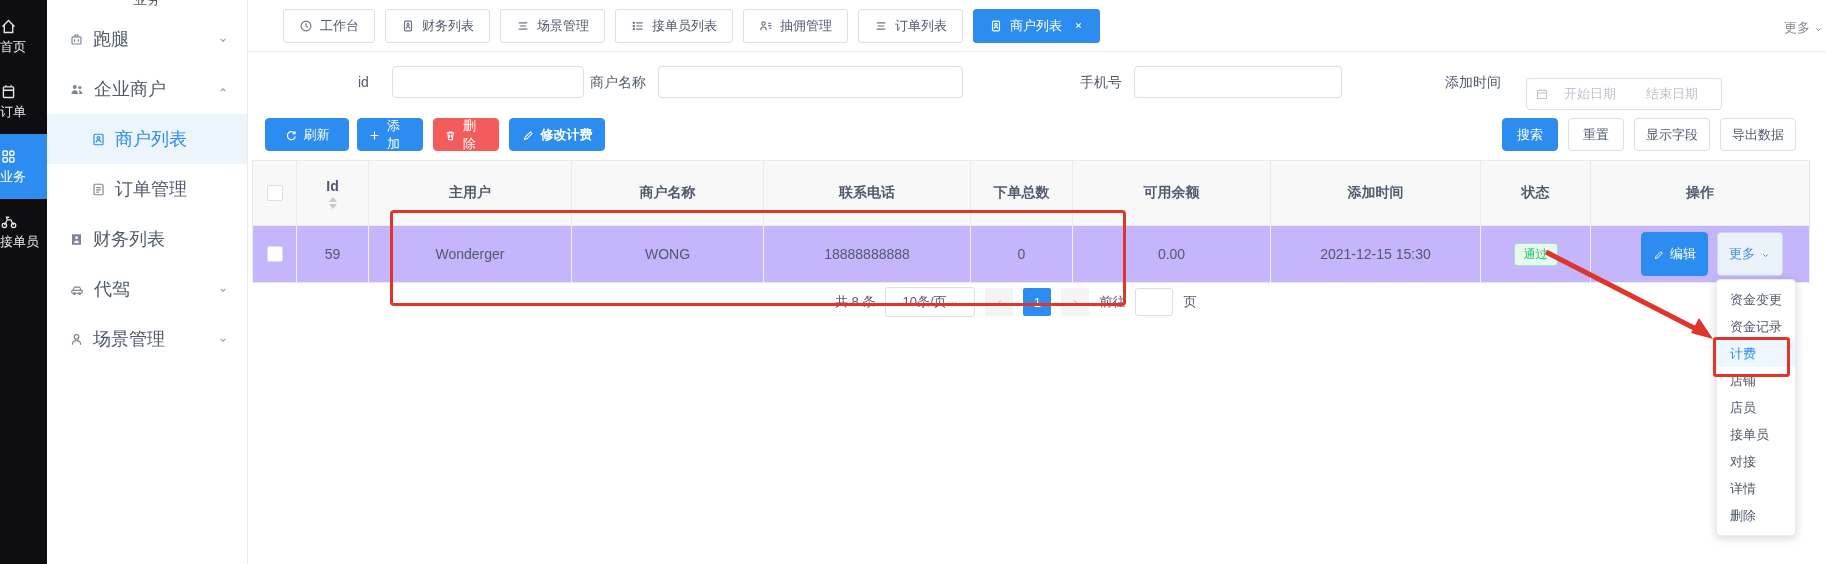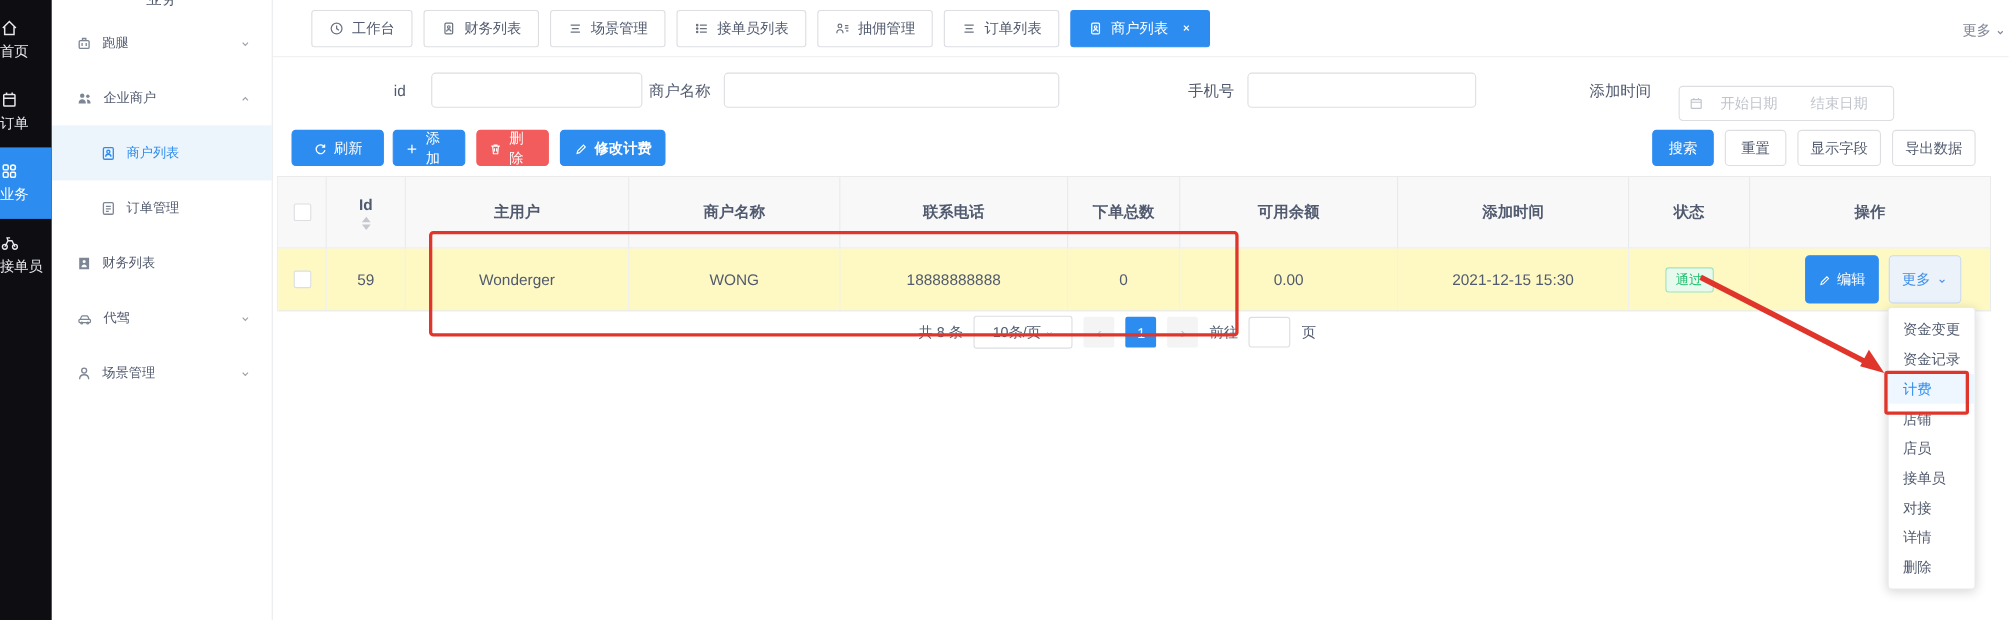--- a/index.html
+++ b/index.html
@@ -12,21 +12,21 @@
   
   .rail{position:absolute;left:0;top:0;width:47px;height:564px;background:#0d0d12;padding-top:4px;box-sizing:border-box;z-index:5;}
   .rail-item{height:65px;display:flex;flex-direction:column;justify-content:center;gap:3px;color:#e6e8ee;cursor:pointer;}
   .rail-item .lbl{font-size:13px;white-space:nowrap;}
   .rail-item.active{background:#2d8cf0;color:#fff;}
 
   
   .sidebar{position:absolute;left:47px;top:0;width:201px;height:564px;background:#fff;border-right:1px solid #e8eaec;box-sizing:border-box;z-index:4;}
   .sidebar-title{position:absolute;top:-9px;left:0;width:100%;text-align:center;font-size:14px;color:#515a6e;}
   .menu{padding-top:14px;}
-  .menu-item{height:50px;display:flex;align-items:center;gap:9px;padding:0 18px 0 22px;font-size:12px;color:#515a6e;cursor:pointer;box-sizing:border-box;}
+  .menu-item{height:50px;display:flex;align-items:center;gap:9px;padding:0 18px 0 22px;font-size:18px;color:#515a6e;cursor:pointer;box-sizing:border-box;}
   .menu-item .chev{margin-left:auto;color:#9aa0ab;}
   .menu-item.sub{padding-left:44px;}
   .menu-item.active{background:#ecf4fc;color:#2d8cf0;}
   .menu-item .micon{color:#7d8694;display:flex;}
   .menu-item.active .micon{color:#2d8cf0;}
 
   
   .tabs{position:absolute;left:248px;top:0;width:1578px;height:52px;border-bottom:1px solid #eef0f2;display:flex;align-items:center;padding-left:35px;gap:10px;box-sizing:border-box;background:#fff;}
   .tab{height:32px;border:1px solid #dcdee2;border-radius:3px;display:inline-flex;align-items:center;gap:7px;padding:0 15px;font-size:13px;color:#515a6e;background:#fff;cursor:pointer;white-space:nowrap;}
   .tab .ticon{color:#6b7280;display:flex;}
@@ -47,21 +47,21 @@
   .btn.primary{background:#2d8cf0;border-color:#2d8cf0;color:#fff;}
   .btn.danger{background:#f25c5c;border-color:#f25c5c;color:#fff;}
   .btn.plain{background:#fff;border-color:#dcdee2;color:#515a6e;align-items:center;}
 
   
   .tbl{position:absolute;left:252px;top:160px;width:1558px;border:1px solid #e8eaec;border-bottom:none;box-sizing:border-box;}
   .tgrid{display:grid;grid-template-columns:44px 72px 203px 192px 207px 102px 198px 210px 110px 1fr;}
   .thead{background:#f8f8f9;height:64px;border-bottom:1px solid #e8eaec;}
   .th{display:flex;align-items:center;justify-content:center;font-size:14px;font-weight:bold;color:#515a6e;border-right:1px solid #e8eaec;box-sizing:border-box;}
   .th:last-child,.td:last-child{border-right:none;}
-  .trow{background:#fef9c3;height:56px;border-bottom:1px solid #e8eaec;}
+  .trow{background:#c4b5fd;height:56px;border-bottom:1px solid #e8eaec;}
   .td{display:flex;align-items:center;justify-content:center;font-size:14px;color:#515a6e;border-right:1px solid #f0f1f3;box-sizing:border-box;}
   .cb{width:14px;height:14px;border:1px solid #dcdee2;border-radius:2px;background:#fff;cursor:pointer;}
   .id-head{flex-direction:column;gap:3px;}
   .sorters{display:flex;flex-direction:column;gap:2px;cursor:pointer;}
   .caret-up{width:0;height:0;border-left:4px solid transparent;border-right:4px solid transparent;border-bottom:5px solid #c5c8ce;}
   .caret-dn{width:0;height:0;border-left:4px solid transparent;border-right:4px solid transparent;border-top:5px solid #c5c8ce;}
   .badge{font-size:12px;color:#19be6b;background:#e8f9ee;border:1px solid #9fe3bd;border-radius:3px;padding:2px 9px;}
   .td.ops{justify-content:flex-end;gap:9px;padding-right:26px;}
   .rbtn{height:44px;border-radius:4px;display:inline-flex;align-items:center;gap:5px;font-size:13px;padding:0 11px;cursor:pointer;box-sizing:border-box;}
   .rbtn.edit{background:#2d8cf0;color:#fff;border:1px solid #2d8cf0;}

